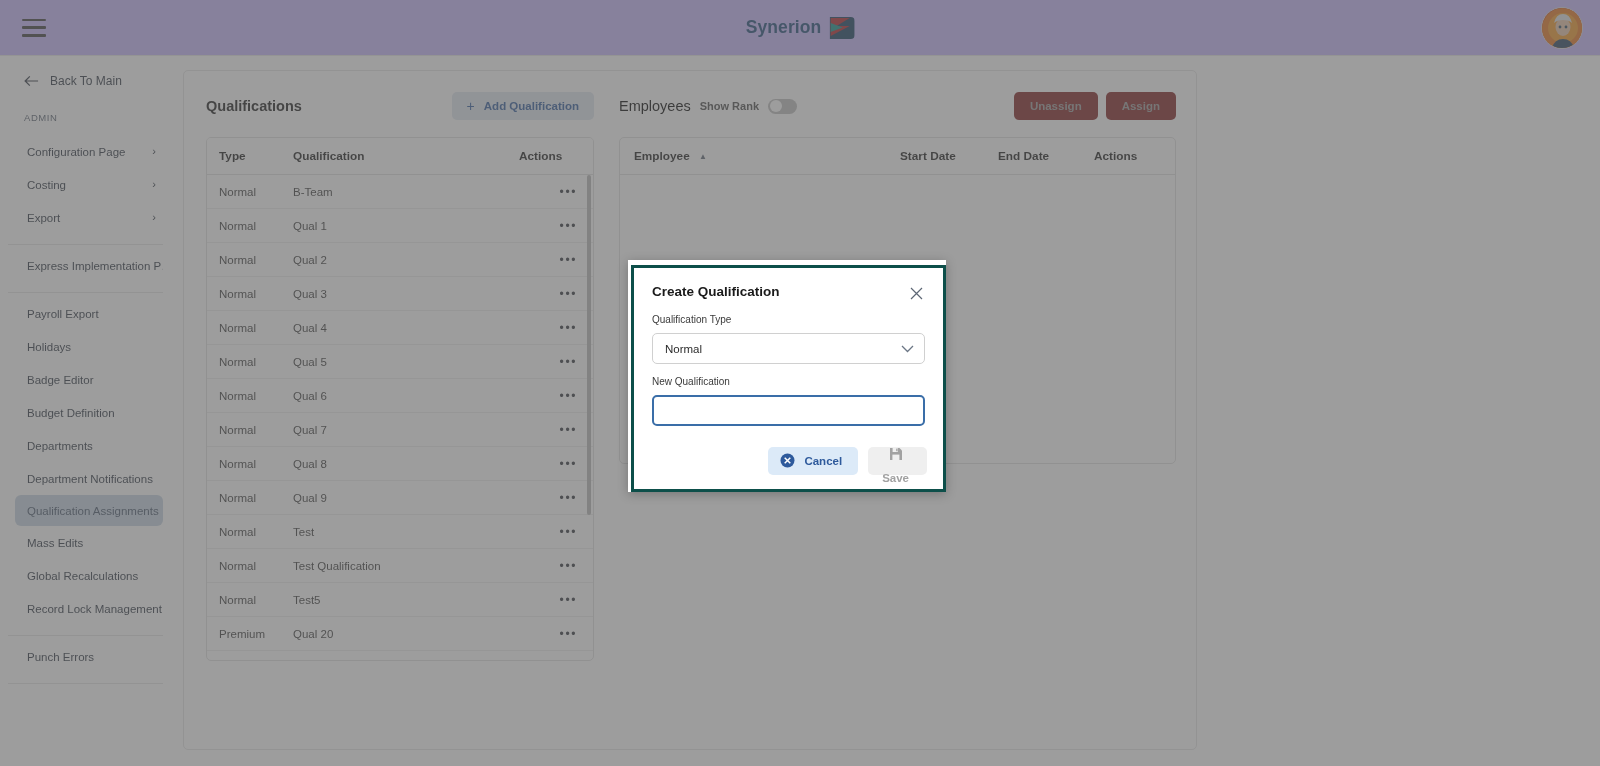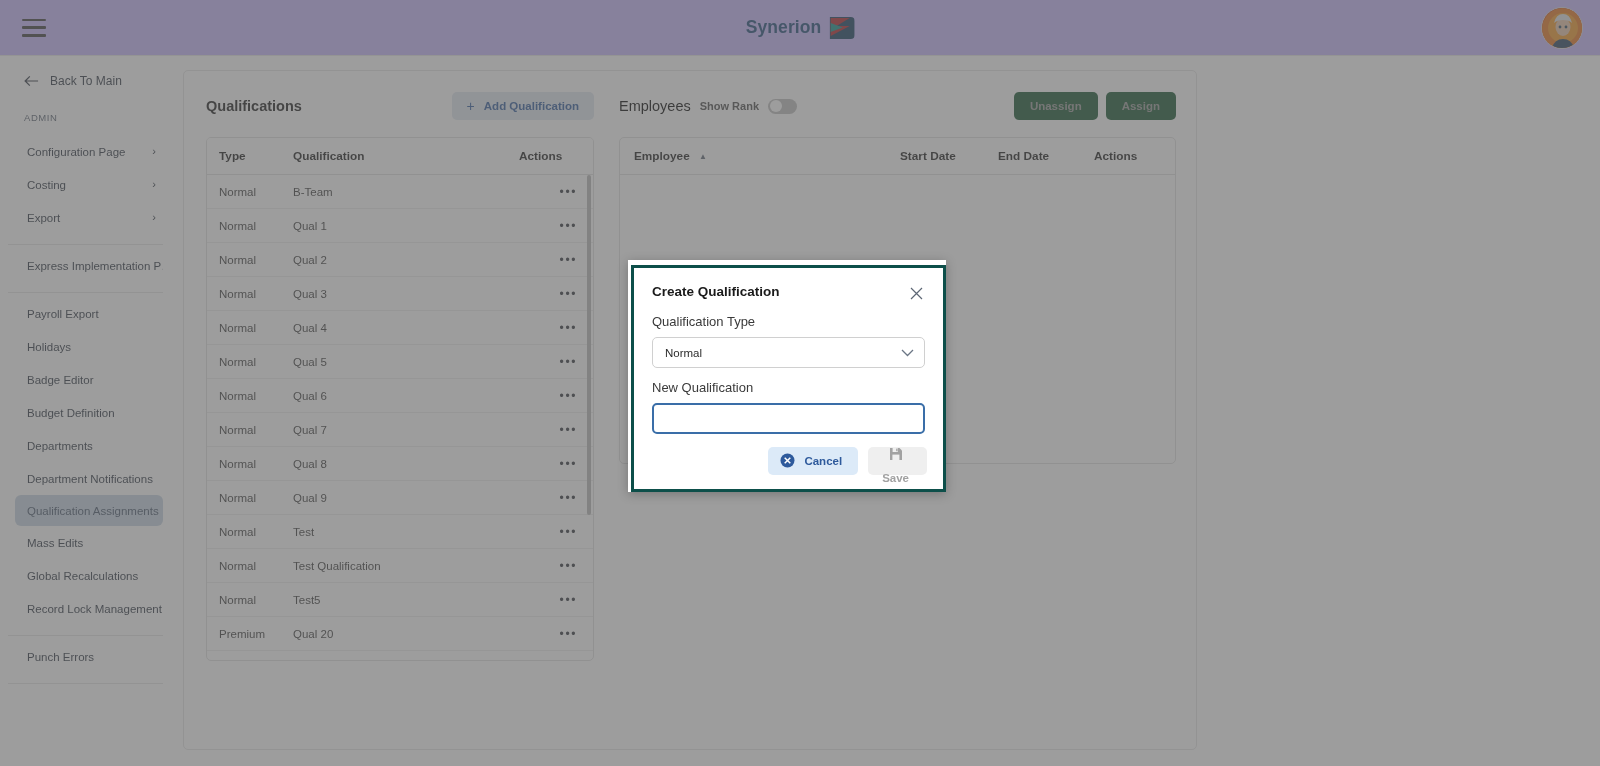--- a/index.html
+++ b/index.html
@@ -128,21 +128,21 @@
   .show-rank { margin-left: 9px; font-size: 11px; color: #4b4b4b; font-weight: bold; }
   .toggle {
     margin-left: 9px; width: 29px; height: 15px; border-radius: 8px;
     background: #bdbdbd; position: relative; cursor: pointer;
   }
   .toggle .knob {
     position: absolute; left: 1.5px; top: 1.5px; width: 12px; height: 12px;
     border-radius: 50%; background: #fff;
   }
   .ghost-btn {
-    background: #14532d; color: #9a9a9a; border: none; border-radius: 5px;
+    background: #7f1d1d; color: #9a9a9a; border: none; border-radius: 5px;
     height: 28px; padding: 0 16px; font-size: 11.5px; font-weight: bold;
     font-family: inherit; cursor: default;
   }
   .emp-actions { margin-left: auto; display: flex; gap: 8px; }
   .emp-tbl-wrap {
     margin-top: 14px; border: 1px solid #e0e0e0; border-radius: 5px;
     width: 557px; height: 327px; background: #fff; overflow: hidden;
   }
   table.egrid { width: 100%; border-collapse: collapse; table-layout: fixed; }
   table.egrid th {
@@ -173,21 +173,21 @@
     position: absolute; left: 3px; top: 5px; width: 315px; height: 227px;
     border: 3px solid #0d4f4a; background: #ffffff;
   }
   .modal-body { position: absolute; inset: 0; padding: 16px 18px 0 18px; }
   .modal-titlerow { display: flex; align-items: flex-start; }
   .modal-title { font-size: 13.5px; font-weight: bold; color: #1a1a1a; }
   .modal-close {
     margin-left: auto; width: 18px; height: 18px; cursor: pointer;
     color: #5d6775; line-height: 1; display: flex; align-items: center; justify-content: center;
   }
-  .fld-label { margin-top: 12px; font-size: 13px; color: #3a3a3a; }
+  .fld-label { margin-top: 12px; font-size: 10px; color: #3a3a3a; }
   .select-box {
     margin-top: 8px; height: 31px; border: 1px solid #d0d0d0; border-radius: 5px;
     display: flex; align-items: center; padding: 0 10px 0 12px;
     font-size: 11.5px; color: #2c2c2c; cursor: pointer; background: #fff;
   }
   .select-box .chev-d { margin-left: auto; color: #6b7685; }
   .text-input {
     margin-top: 8px; height: 31px; width: 100%;
     border: 2px solid #3a6ea8; border-radius: 5px;
     font-size: 11.5px; color: #2c2c2c; padding: 0 10px;

